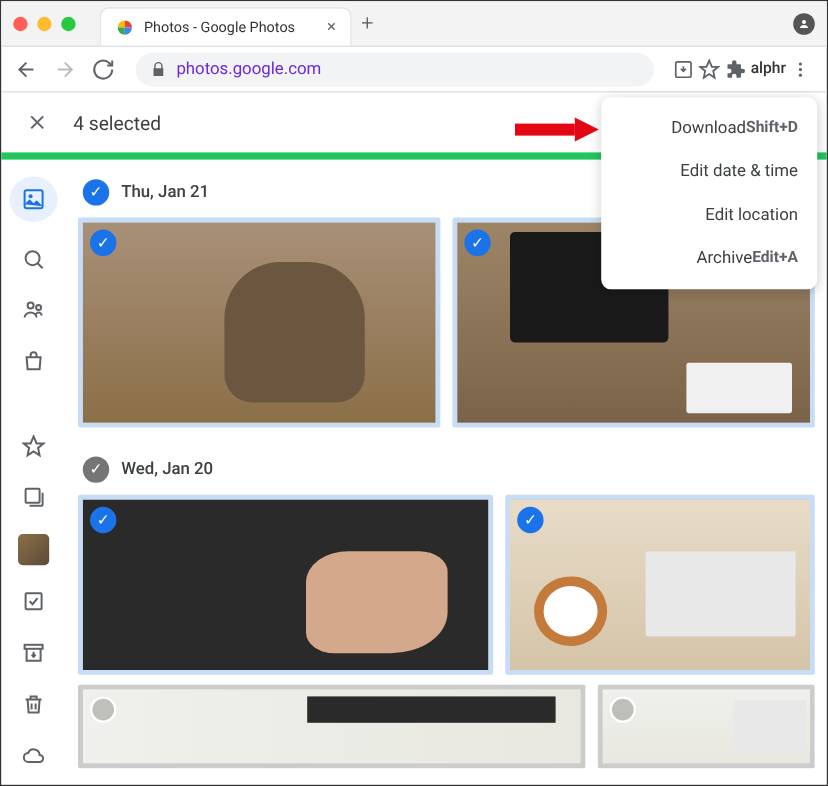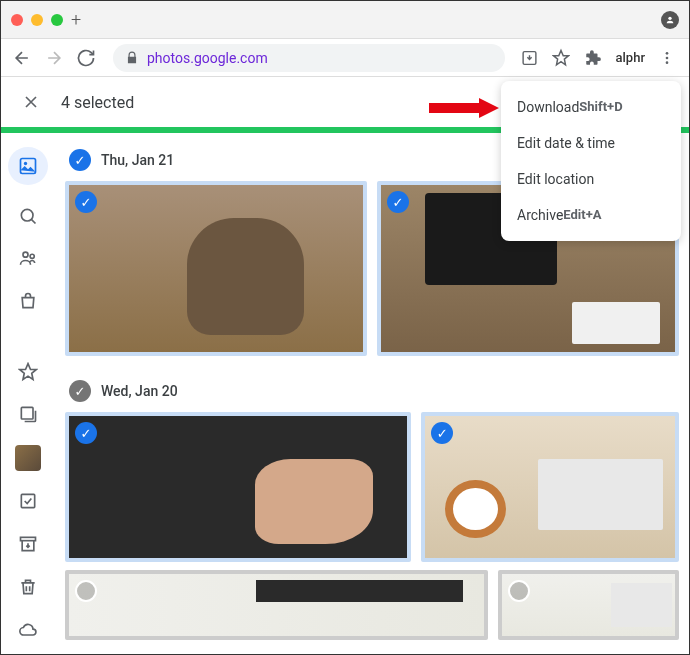--- a/index.html
+++ b/index.html
@@ -19,21 +19,21 @@
     .new-tab { margin-left: 8px; color: #555; font-size: 18px; font-weight: 300; }
     .user-badge { margin-left: auto; width: 18px; height: 18px; border-radius: 50%; background: #555; display:flex; align-items:center; justify-content:center;}
     .user-badge svg{width:10px;height:10px;fill:#fff;}
     
     
     .urlbar-row { height: 38px; display: flex; align-items: center; padding: 0 10px; border-bottom: 1px solid #ddd; gap: 10px; }
     .nav-btn { color: #5f6368; width: 22px; height: 22px; display: flex; align-items: center; justify-content: center; }
     .nav-btn.disabled { color: #bbb; }
     .urlbar { flex: 1; height: 28px; background: #f1f3f4; border-radius: 14px; display: flex; align-items: center; padding: 0 12px; gap: 8px; margin: 0 6px; }
     .urlbar-text { font-size: 14px; color: #6d28d9; }
-    .toolbar-icons { display: flex; gap: 14px; align-items: center; margin-right: 4px; }
+    .toolbar-icons { display: flex; gap: 4px; align-items: center; margin-right: 4px; }
     .brandname { font-size: 13px; color: #333; font-weight: 500; }
     
     
     .selection-bar { height: 56px; display: flex; align-items: center; padding: 0 20px; border-bottom: 6px solid #22c55e; gap: 20px; }
     .close-selection { width: 20px; height: 20px; color: #5f6368; }
     .selection-count { font-size: 16px; color: #3c4043; }
     
     
     .main { display: flex; height: calc(655px - 38px - 38px - 56px); }
     .side-rail { width: 54px; display: flex; flex-direction: column; align-items: center; padding-top: 14px; gap: 18px; }
@@ -68,37 +68,47 @@
     .ph4{background:linear-gradient(180deg,#e8dcc8,#d4c4a8);}
     .ph4::before{content:"";position:absolute;left:8%;top:45%;width:18%;height:30%;background:#fff;border-radius:50%;border:8px solid #c47a3a;}
     .ph4::after{content:"";position:absolute;right:5%;top:30%;width:50%;height:50%;background:#e8e8e8;border-radius:2px;}
     .ph5{background:linear-gradient(90deg,#f0f0ec,#e8e8e0);}
     .ph5::after{content:"";position:absolute;right:5%;top:10%;width:50%;height:35%;background:#2a2a2a;}
     .ph6{background:linear-gradient(180deg,#f0f0ec,#e8e8e0);}
     .ph6::before{content:"";position:absolute;right:2%;top:15%;width:35%;height:70%;background:#e8e8e8;}
     
     
     .context-menu { position: absolute; right: 8px; top: 80px; width: 180px; background: #fff; border-radius: 8px; box-shadow: 0 2px 10px rgba(0,0,0,0.2); padding: 8px 0; z-index: 100; }
-    .menu-item { display: flex; justify-content: flex-start; padding: 10px 16px; font-size: 14px; color: #3c4043; cursor: pointer; }
+    .menu-item { display: flex; justify-content: flex-end; padding: 10px 16px; font-size: 14px; color: #3c4043; cursor: pointer; }
     .menu-item .shortcut { color: #5f6368; font-size: 13px; font-weight: bold; }
     
     
     .arrow { position: absolute; right: 190px; top: 92px; z-index: 101; }
     
     svg.ico { width: 20px; height: 20px; }
     .check-mark{font-size:13px;line-height:1;}
   </style>
 </head>
 <body>
 
 <div class="titlebar">
   <div class="traffic-lights">
     <div class="light red"></div>
     <div class="light yellow"></div>
     <div class="light green"></div>
+  </div>
+  <div class="tab">
+    <svg class="tab-favicon" viewBox="0 0 24 24">
+        <path fill="#FBBC04" d="M12 12V3a9 9 0 0 0-9 9h9z"></path>
+        <path fill="#EA4335" d="M12 12h9a9 9 0 0 0-9-9v9z"></path>
+        <path fill="#4285F4" d="M12 12v9a9 9 0 0 0 9-9h-9z"></path>
+        <path fill="#34A853" d="M12 12H3a9 9 0 0 0 9 9v-9z"></path>
+      </svg>
+    <span class="tab-title">Photos - Google Photos</span>
+    <span class="tab-close">×</span>
   </div>
   <div class="new-tab">+</div>
   <div class="user-badge">
       <svg viewBox="0 0 24 24">
         <circle cx="12" cy="8" r="4"></circle>
         <path d="M4 20c0-4 4-6 8-6s8 2 8 6"></path>
       </svg>
     </div>
 </div>
 

